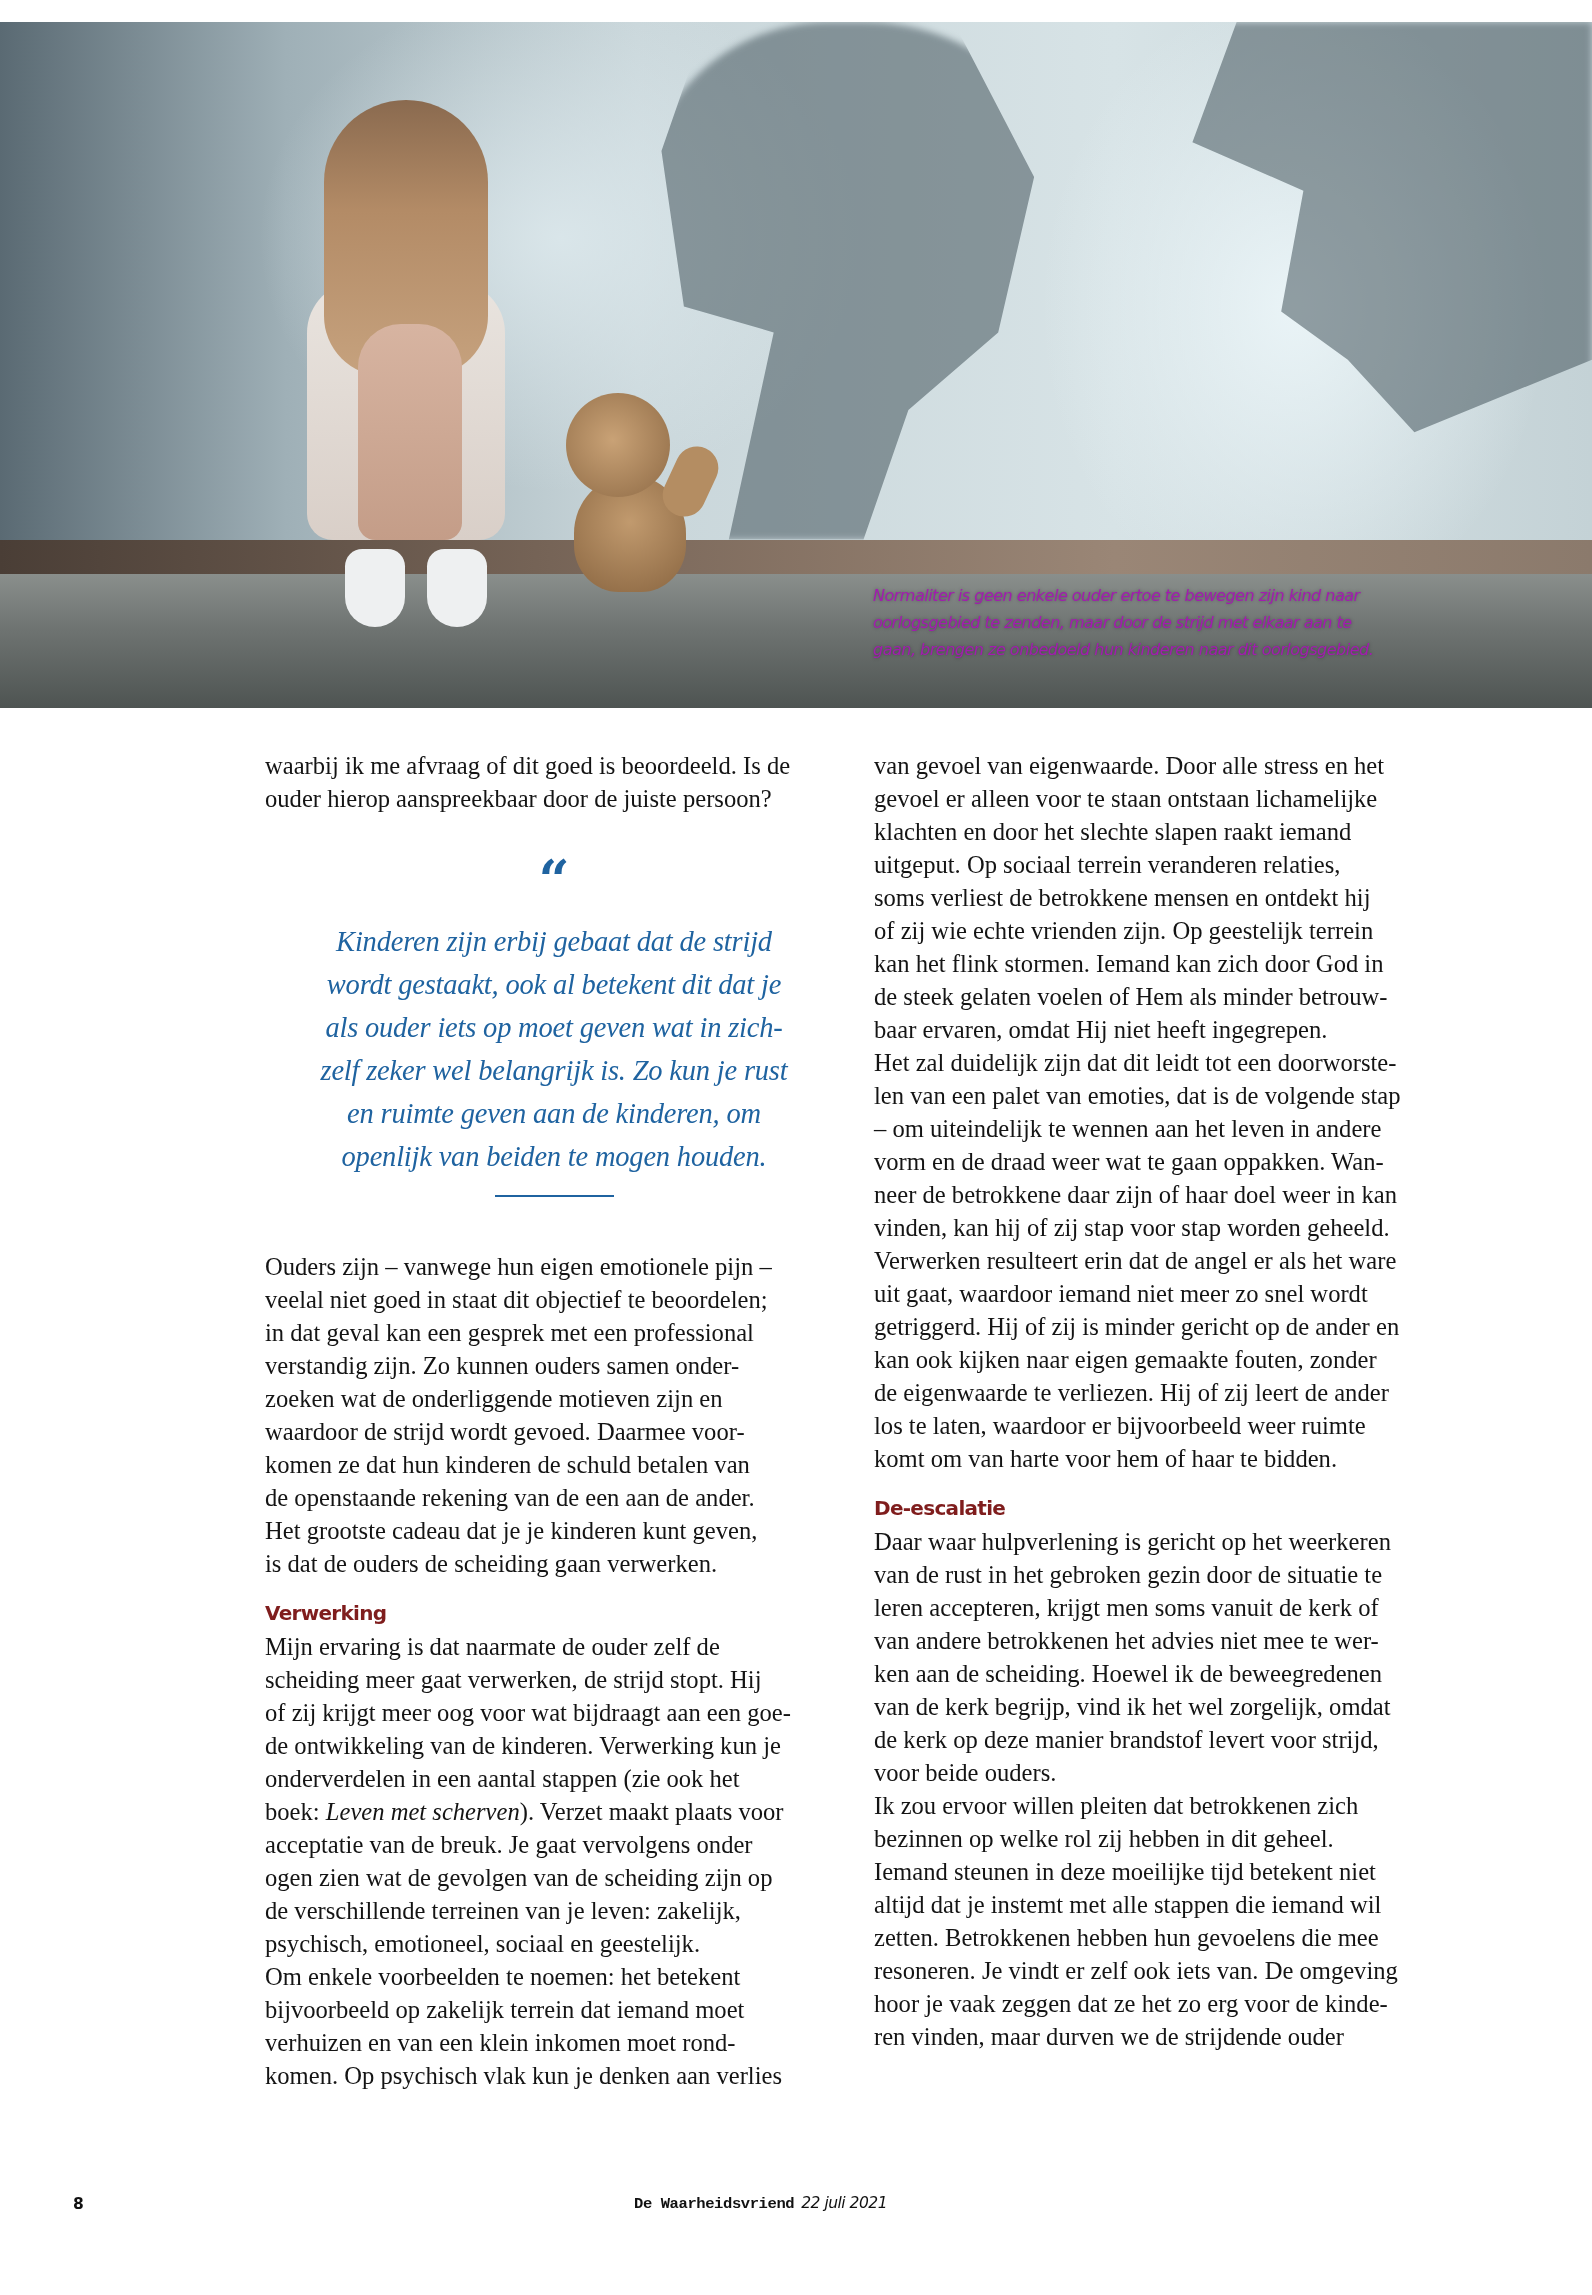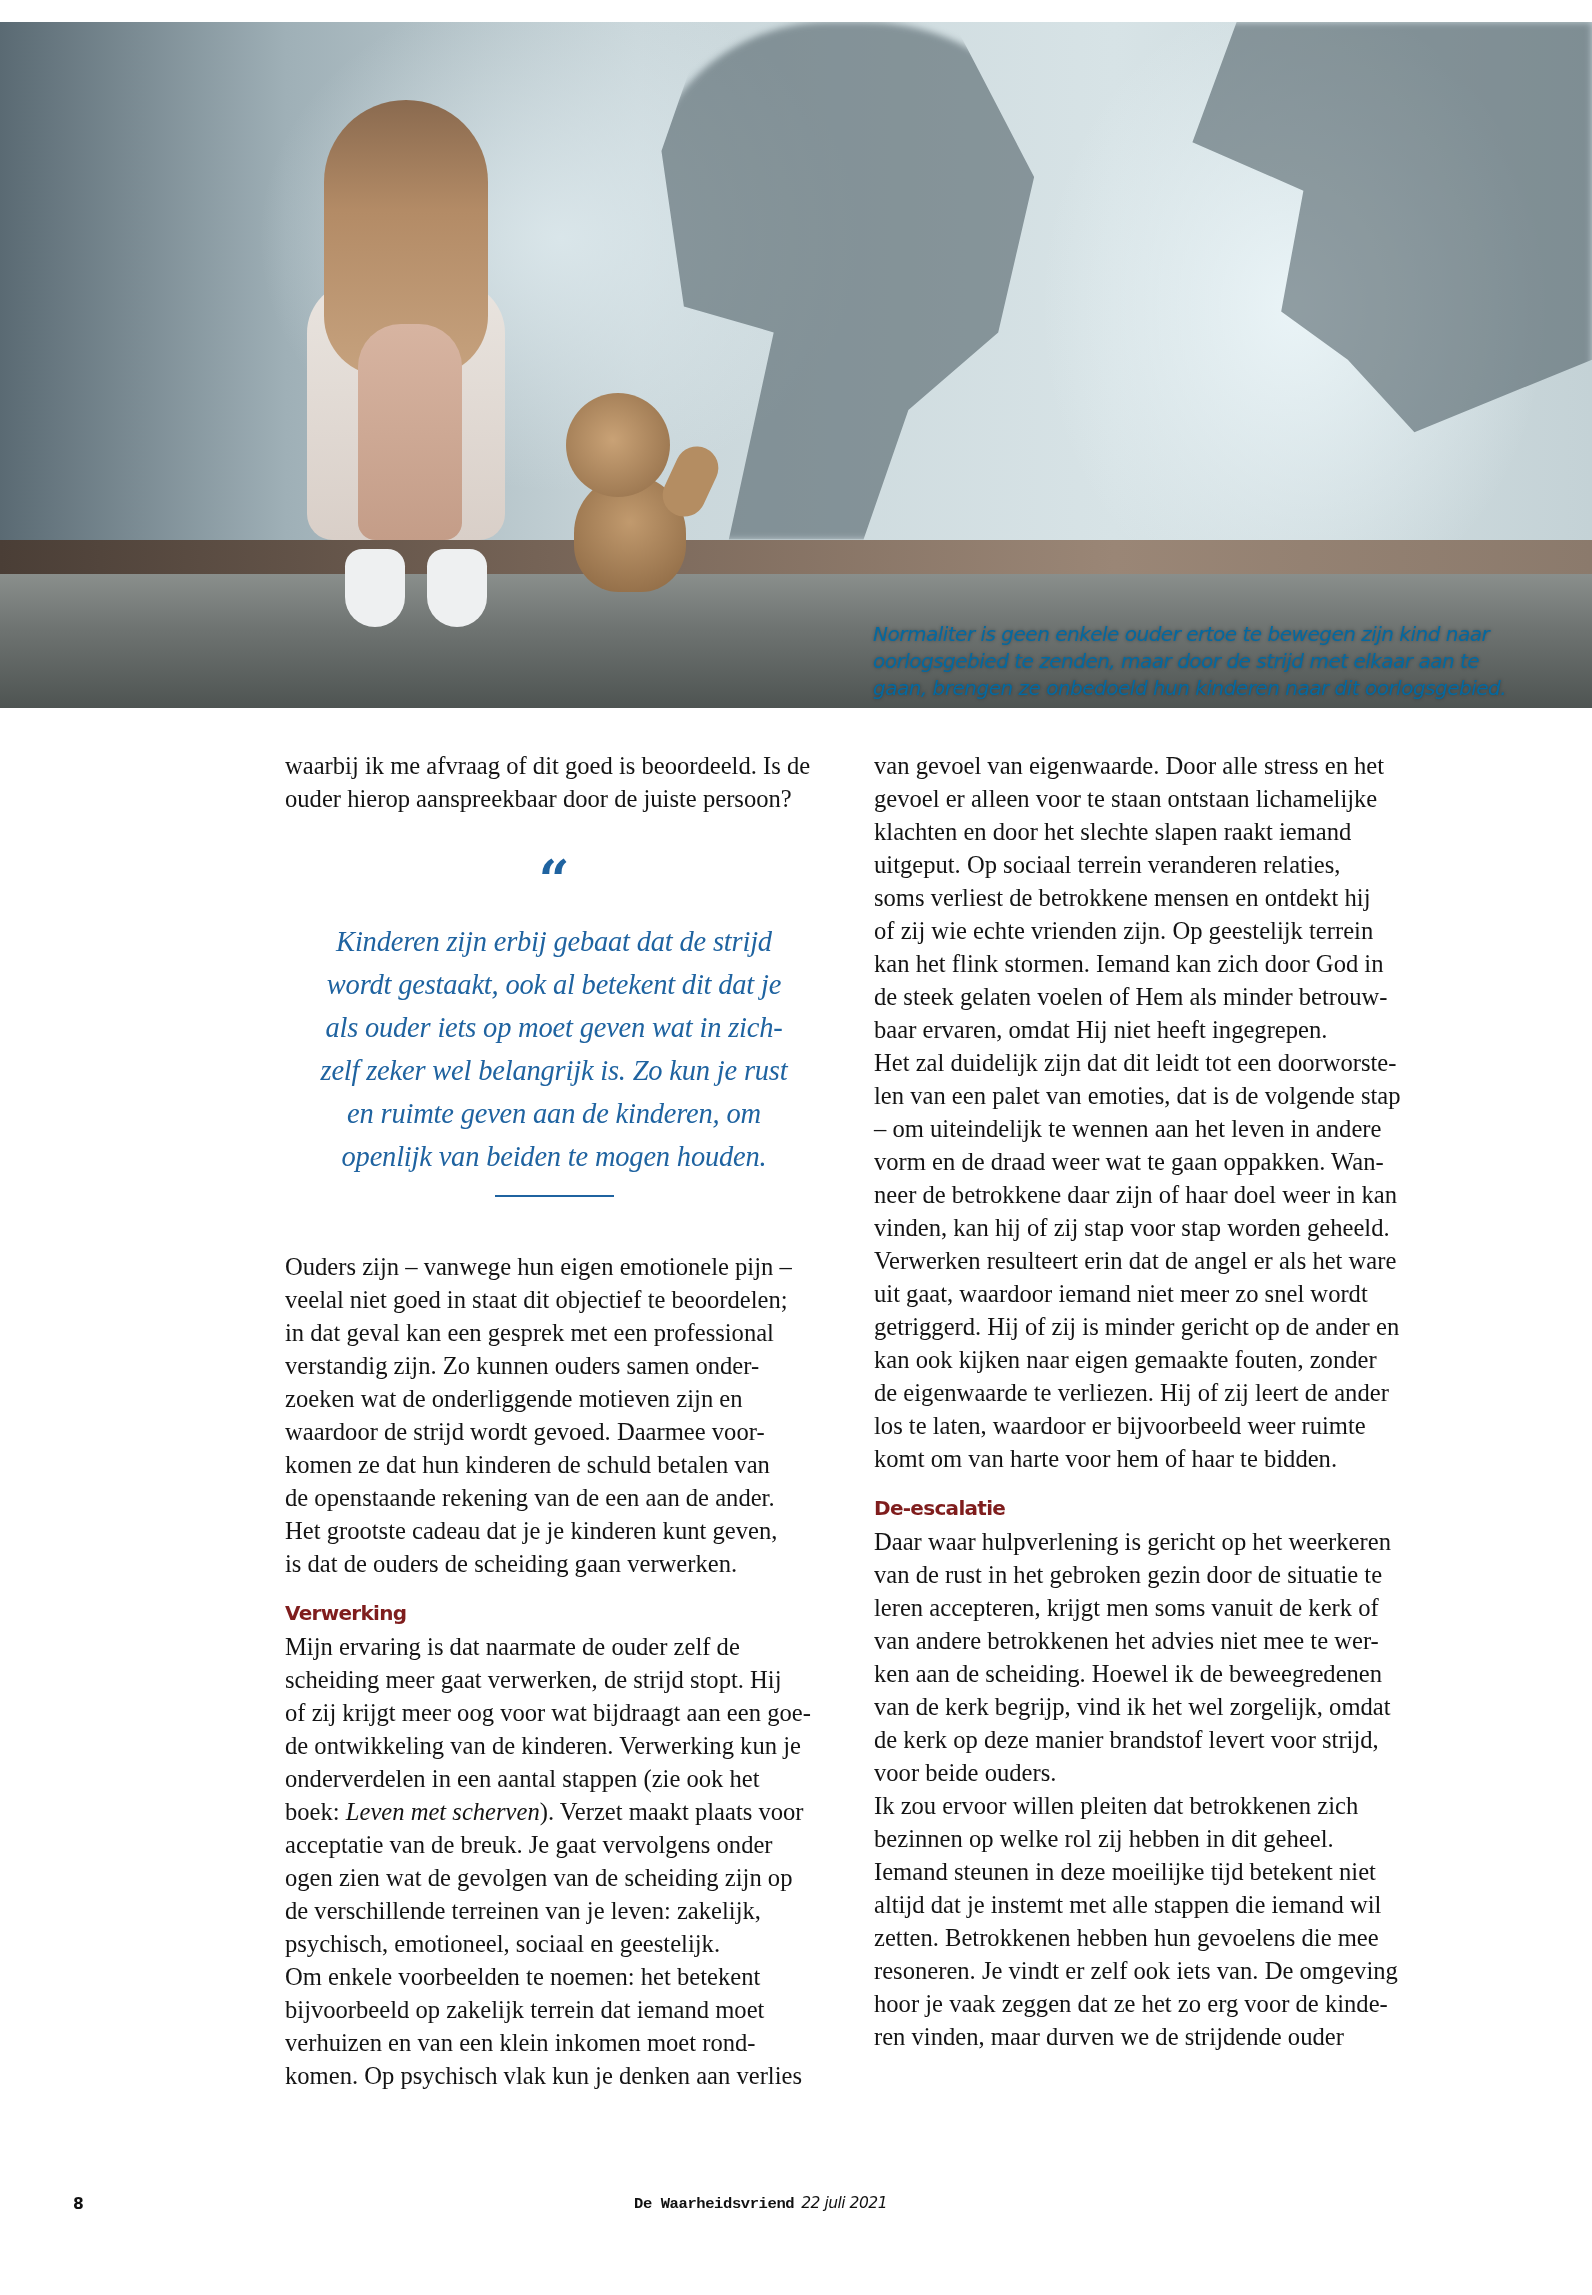--- a/index.html
+++ b/index.html
@@ -61,33 +61,33 @@
   .bear .torso {
     position: absolute; left: 17.3px; top: 82px; width: 112px; height: 117px;
     border-radius: 50% 50% 40% 40%; background: radial-gradient(circle at 50% 40%, #c19a6e, #8a6641);
   }
   .bear .arm {
     position: absolute; left: 112px; top: 52px; width: 43px; height: 73px;
     border-radius: 21.6px; background: #b48d62; transform: rotate(25deg);
   }
 
   .caption {
-    position: absolute; left: 873px; top: 621px; width: 587px;
-    font-family: "DejaVu Sans", sans-serif; font-style: italic; font-size: 20px;
-    line-height: 27px; color: #0369a1; letter-spacing: -0.5px;
+    position: absolute; left: 873px; top: 582px; width: 587px;
+    font-family: "DejaVu Sans", sans-serif; font-style: italic; font-size: 16px;
+    line-height: 27px; color: #a21caf; letter-spacing: -0.5px;
     text-shadow: 0 0 3.5px rgba(0,0,0,0.35);
   }
   .caption .line { display: block; white-space: nowrap; }
 
   
   .col {
     position: absolute; top: 749px; width: 570px;
     font-family: "Liberation Serif", serif; font-size: 24.6px; line-height: 33px; color: #141414;
   }
-  .col-left { left: 265px; margin-left: 20px; }
+  .col-left { left: 265px; }
   .col-right { left: 874px; }
   .col .line { display: block; white-space: nowrap; }
 
   .pullquote {
     position: absolute; left: 265px; top: 863px; width: 578px; text-align: center;
     color: #1f63a0;
   }
   .pullquote .quote-mark {
     display: block; font-family: "DejaVu Serif", serif; font-weight: bold;
     font-size: 54px; line-height: 35px; height: 38px; color: #1f63a0;

